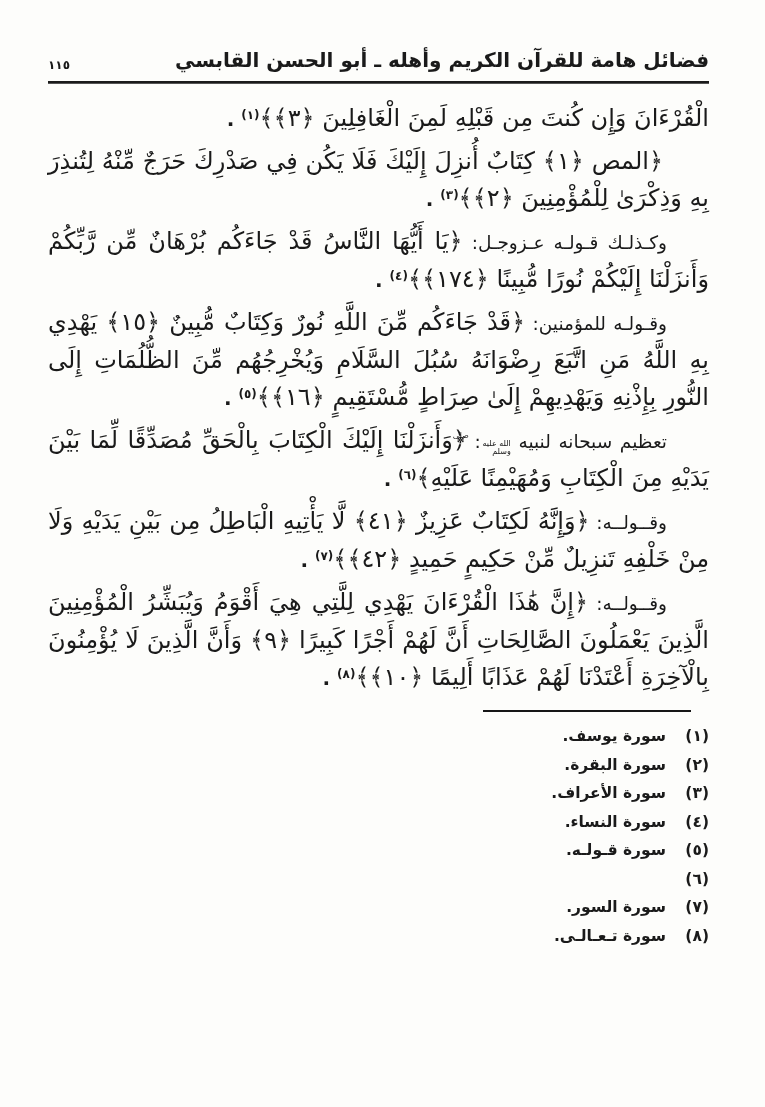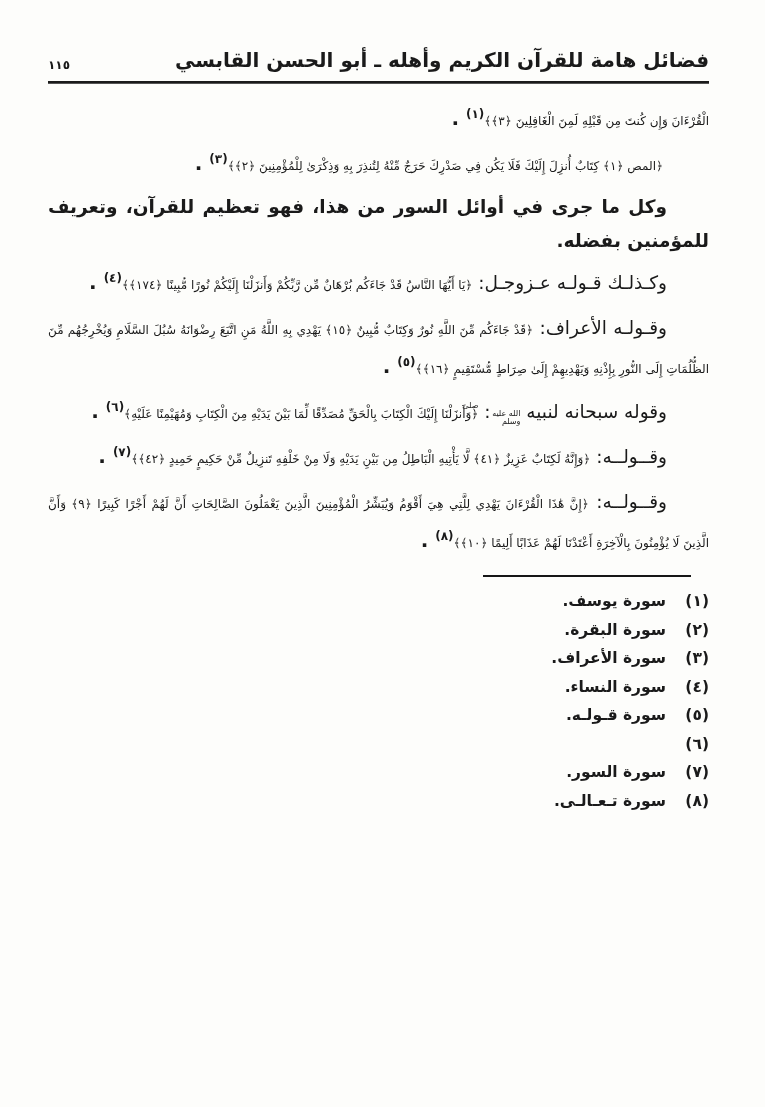--- a/index.html
+++ b/index.html
@@ -14,21 +14,21 @@
   .header-title { font-size:20px; font-weight:bold; letter-spacing:0; }
   .page-number { font-size:12px; font-weight:bold; }
   .header-rule { height:3px; background:#1b1b1b; margin-top:9px; border-bottom:1px solid #555; }
   .content { margin-top:16px; }
   .para { font-size:20px; line-height:36px; text-align:justify; margin-bottom:6px; }
   .para.prose { font-size:18.5px; line-height:34px; font-weight:bold; }
   .indent-sm { text-indent:46px; }
   .indent-md { text-indent:42px; }
   .indent-lg { text-indent:112px; }
   .intro { font-weight:normal; font-size:18.5px; }
-  .quran { font-size:12px;margin-top:9px; }
+  .quran { font-size:24px;margin-top:9px; }
   .fn-ref { font-size:12px; font-weight:bold; vertical-align:7px; line-height:0; }
   .tail { font-weight:bold; }
   .salut {
     display:inline-block; width:30px; font-size:8px; line-height:8px;
     font-weight:normal; text-align:right; vertical-align:-6px; white-space:normal;
   }
   .footnotes { margin-top:14px; }
   .fn-sep { width:208px; height:2px; background:#161616; margin:0 18px 10px 0; }
   .fn-row { display:flex; gap:11px; font-size:15.5px; font-weight:bold; line-height:28.5px; }
   .fn-num { min-width:32px; }
@@ -44,27 +44,26 @@
   </div>
   <div class="header-rule"></div>
 
   <div class="content">
 
     <p class="para"><span class="quran">الْقُرْءَانَ وَإِن كُنتَ مِن قَبْلِهِ لَمِنَ الْغَافِلِينَ ﴿٣﴾﴾</span><sup class="fn-ref">(١)</sup><span class="tail"> .</span></p>
 
 
     <p class="para indent-sm"><span class="quran">﴿المص ﴿١﴾ كِتَابٌ أُنزِلَ إِلَيْكَ فَلَا يَكُن فِي صَدْرِكَ حَرَجٌ مِّنْهُ لِتُنذِرَ بِهِ وَذِكْرَىٰ لِلْمُؤْمِنِينَ ﴿٢﴾﴾</span><sup class="fn-ref">(٣)</sup><span class="tail"> .</span></p>
 
-    <p class="para prose indent-md">وكل ما جرى في أوائل السور من هذا، فهو تعظيم للقرآن، وتعريف للمؤمنين بفضله.</p>
 
     <p class="para indent-md"><span class="intro">وكـذلـك قـولـه عـزوجـل: </span><span class="quran">﴿يَا أَيُّهَا النَّاسُ قَدْ جَاءَكُم بُرْهَانٌ مِّن رَّبِّكُمْ وَأَنزَلْنَا إِلَيْكُمْ نُورًا مُّبِينًا ﴿١٧٤﴾﴾</span><sup class="fn-ref">(٤)</sup><span class="tail"> .</span></p>
 
-    <p class="para indent-md"><span class="intro">وقـولـه الأعراف: </span><span class="quran">﴿قَدْ جَاءَكُم مِّنَ اللَّهِ نُورٌ وَكِتَابٌ مُّبِينٌ ﴿١٥﴾ يَهْدِي بِهِ اللَّهُ مَنِ اتَّبَعَ رِضْوَانَهُ سُبُلَ السَّلَامِ وَيُخْرِجُهُم مِّنَ الظُّلُمَاتِ إِلَى النُّورِ بِإِذْنِهِ وَيَهْدِيهِمْ إِلَىٰ صِرَاطٍ مُّسْتَقِيمٍ ﴿١٦﴾﴾</span><sup class="fn-ref">(٥)</sup><span class="tail"> .</span></p>
+    <p class="para indent-md"><span class="intro">وقـولـه للمؤمنين: </span><span class="quran">﴿قَدْ جَاءَكُم مِّنَ اللَّهِ نُورٌ وَكِتَابٌ مُّبِينٌ ﴿١٥﴾ يَهْدِي بِهِ اللَّهُ مَنِ اتَّبَعَ رِضْوَانَهُ سُبُلَ السَّلَامِ وَيُخْرِجُهُم مِّنَ الظُّلُمَاتِ إِلَى النُّورِ بِإِذْنِهِ وَيَهْدِيهِمْ إِلَىٰ صِرَاطٍ مُّسْتَقِيمٍ ﴿١٦﴾﴾</span><sup class="fn-ref">(٥)</sup><span class="tail"> .</span></p>
 
-    <p class="para indent-md"><span class="intro">وقوله سبحانه لنبيه </span><span class="salut">صلى الله عليه وسلم</span><span class="intro">: </span><span class="quran">﴿وَأَنزَلْنَا إِلَيْكَ الْكِتَابَ بِالْحَقِّ مُصَدِّقًا لِّمَا بَيْنَ يَدَيْهِ مِنَ الْكِتَابِ وَمُهَيْمِنًا عَلَيْهِ﴾</span><sup class="fn-ref">(٦)</sup><span class="tail"> .</span></p>
+    <p class="para indent-md"><span class="intro">تعظيم سبحانه لنبيه </span><span class="salut">صلى الله عليه وسلم</span><span class="intro">: </span><span class="quran">﴿وَأَنزَلْنَا إِلَيْكَ الْكِتَابَ بِالْحَقِّ مُصَدِّقًا لِّمَا بَيْنَ يَدَيْهِ مِنَ الْكِتَابِ وَمُهَيْمِنًا عَلَيْهِ﴾</span><sup class="fn-ref">(٦)</sup><span class="tail"> .</span></p>
 
     <p class="para indent-md"><span class="intro">وقــولــه: </span><span class="quran">﴿وَإِنَّهُ لَكِتَابٌ عَزِيزٌ ﴿٤١﴾ لَّا يَأْتِيهِ الْبَاطِلُ مِن بَيْنِ يَدَيْهِ وَلَا مِنْ خَلْفِهِ تَنزِيلٌ مِّنْ حَكِيمٍ حَمِيدٍ ﴿٤٢﴾﴾</span><sup class="fn-ref">(٧)</sup><span class="tail"> .</span></p>
 
     <p class="para indent-md"><span class="intro">وقــولــه: </span><span class="quran">﴿إِنَّ هَٰذَا الْقُرْءَانَ يَهْدِي لِلَّتِي هِيَ أَقْوَمُ وَيُبَشِّرُ الْمُؤْمِنِينَ الَّذِينَ يَعْمَلُونَ الصَّالِحَاتِ أَنَّ لَهُمْ أَجْرًا كَبِيرًا ﴿٩﴾ وَأَنَّ الَّذِينَ لَا يُؤْمِنُونَ بِالْآخِرَةِ أَعْتَدْنَا لَهُمْ عَذَابًا أَلِيمًا ﴿١٠﴾﴾</span><sup class="fn-ref">(٨)</sup><span class="tail"> .</span></p>
 
   </div>
 
   <div class="footnotes">
     <div class="fn-sep"></div>
 

